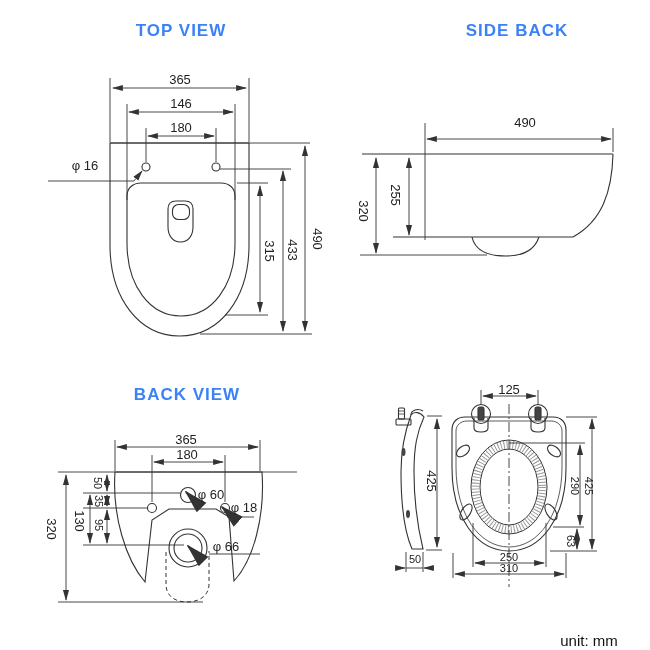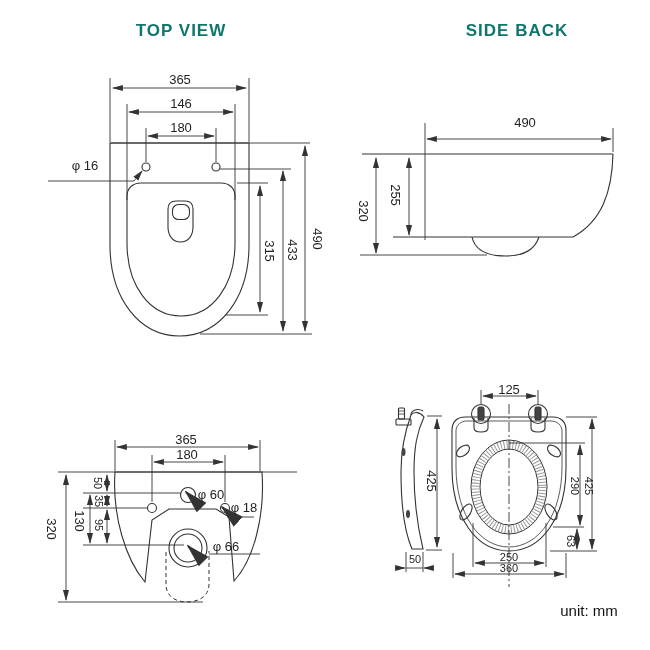--- a/index.html
+++ b/index.html
@@ -3,21 +3,21 @@
 <meta charset="utf-8">
 <style>
   html,body{margin:0;padding:0;}
   body{width:650px;height:650px;background:#ffffff;position:relative;overflow:hidden;
        font-family:"Liberation Sans", sans-serif;}
   #canvas{position:absolute;left:0;top:0;width:650px;height:650px;}
   svg{position:absolute;left:0;top:0;}
   .lbl{position:absolute;color:#1f1f1f;font-size:13px;white-space:nowrap;
        transform:translate(-50%,-50%);line-height:1;}
   .v{transform:translate(-50%,-50%) rotate(90deg);}
-  .title{font-size:17px;font-weight:700;letter-spacing:1px;color:#0f766e;}
+  .title{font-size:17px;font-weight:700;letter-spacing:1px;color:#3b82f6;}
   .sm{font-size:11px;}
   .unit{font-size:15px;color:#111;}
 </style>
 </head>
 <body>
 
 <div id="canvas">
 
 <svg width="650" height="650" viewBox="0 0 650 650">
   <defs>
@@ -155,20 +155,21 @@
     <line x1="546" y1="523" x2="546" y2="567"></line>
     <line x1="475" y1="563" x2="544" y2="563" marker-start="url(#arr)" marker-end="url(#arr)"></line>
     <line x1="453" y1="553" x2="453" y2="578"></line>
     <line x1="566" y1="553" x2="566" y2="578"></line>
     <line x1="455" y1="574" x2="564" y2="574" marker-start="url(#arr)" marker-end="url(#arr)"></line>
   </g>
 </svg>
 
   <div class="lbl title" style="left:181px;top:30px">TOP VIEW</div>
   <div class="lbl title" style="left:517px;top:30px">SIDE BACK</div>
+  <div class="lbl title" style="left:187px;top:394px">BACK VIEW</div>
 
   <div class="lbl" style="left:180px;top:79px">365</div>
   <div class="lbl" style="left:181px;top:103px">146</div>
   <div class="lbl" style="left:181px;top:127px">180</div>
   <div class="lbl" style="left:85px;top:165px">φ 16</div>
   <div class="lbl v" style="left:269px;top:251px">315</div>
   <div class="lbl v" style="left:292px;top:250px">433</div>
   <div class="lbl v" style="left:317px;top:239px">490</div>
 
   <div class="lbl" style="left:525px;top:122px">490</div>
@@ -186,16 +187,16 @@
   <div class="lbl" style="left:244px;top:507px">φ 18</div>
   <div class="lbl" style="left:226px;top:546px">φ 66</div>
 
   <div class="lbl v" style="left:431px;top:481px">425</div>
   <div class="lbl sm" style="left:415px;top:559px">50</div>
   <div class="lbl" style="left:509px;top:389px">125</div>
   <div class="lbl v sm" style="left:574px;top:486px">290</div>
   <div class="lbl v sm" style="left:588px;top:486px">425</div>
   <div class="lbl v sm" style="left:570px;top:541px">63</div>
   <div class="lbl sm" style="left:509px;top:557px">250</div>
-  <div class="lbl sm" style="left:509px;top:568px">360</div>
-
-  <div class="lbl unit" style="left:589px;top:610px">unit: mm</div>
+  <div class="lbl sm" style="left:509px;top:568px">310</div>
+
+  <div class="lbl unit" style="left:589px;top:640px">unit: mm</div>
 </div>
 
 </body></html>

